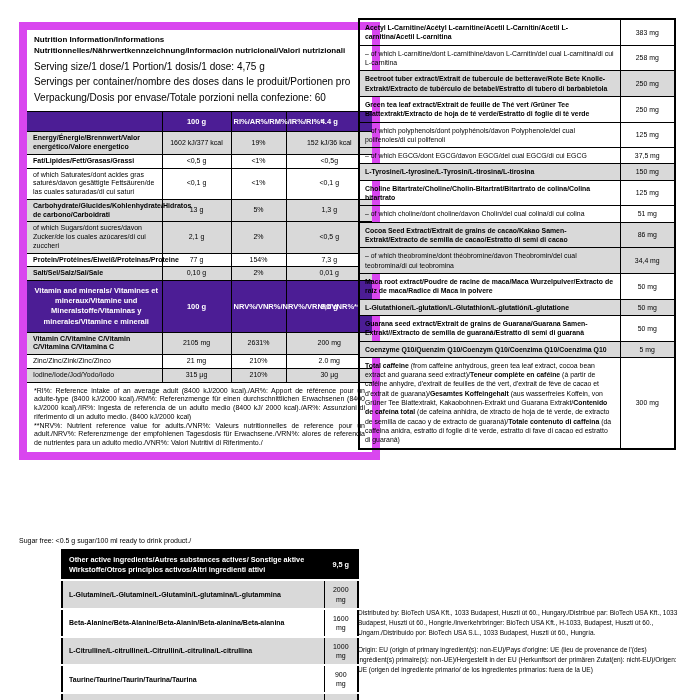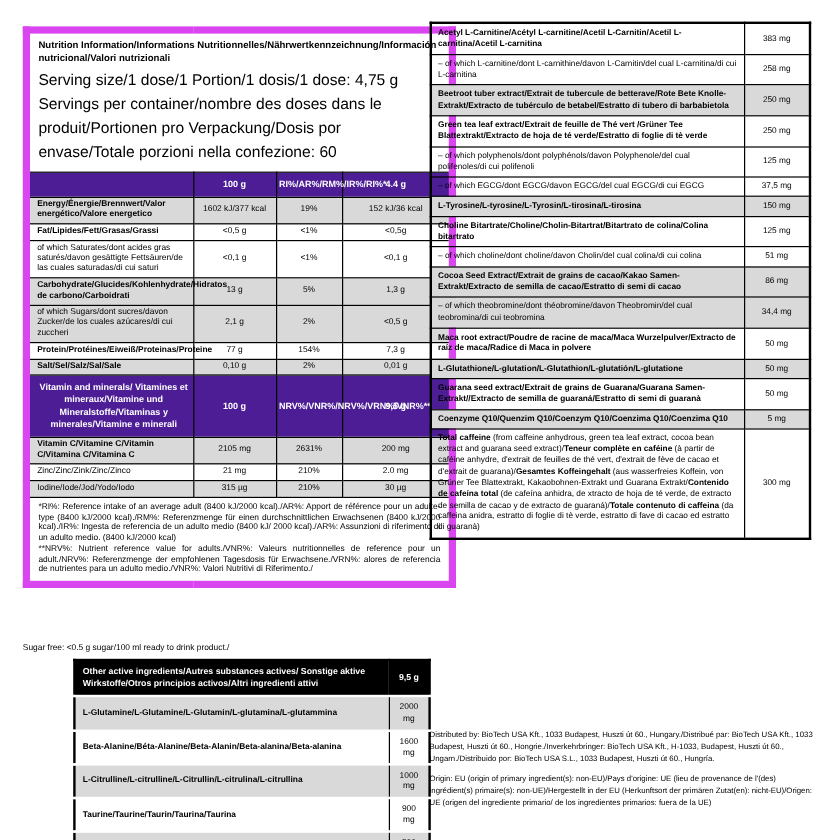--- a/index.html
+++ b/index.html
@@ -2,25 +2,25 @@
 <html><head>
 <meta charset="utf-8">
 <style>
   html,body{margin:0;padding:0;}
   body{
     width:700px;height:700px;background:#ffffff;color:#000;
     font-family:"Liberation Sans", sans-serif;position:relative;overflow:hidden;
   }
   table{border-collapse:collapse;table-layout:fixed;}
   
-  .main-table{position:absolute;left:19px;top:22px;width:361px;border:6px solid #d946ef;}
+  .main-table{position:absolute;left:19px;top:22px;width:361px;border:8px solid #d946ef;}
   .main-table td{border:1px solid #000;font-size:7px;line-height:1.25;padding:2px 3px;vertical-align:middle;}
   .title-cell{padding:5px 7px 6px 7px !important;}
   .t-title{font-weight:bold;font-size:8px;line-height:1.35;margin:0 0 2px 0;}
-  .t-line{font-size:13px;line-height:1.55;margin:0;}
+  .t-line{font-size:10px;line-height:1.55;margin:0;}
   .band td{background:#4c1d95;color:#fff;font-weight:bold;text-align:center;font-size:7.5px;padding:5px 2px;border-color:#000;}
   .band td.vlabel{text-align:center;padding-left:6px;line-height:1.35;}
   .g{background:#d9d9d9;}
   td.lab{font-weight:bold;padding-left:6px;}
   td.sub{font-weight:normal;padding-left:6px;}
   td.num{text-align:center;font-weight:normal;}
   .foot-cell{font-size:6.6px;line-height:1.5;text-align:justify;padding:4px 7px !important;}
   .foot-cell p{margin:0;}
   
   .sugar-line{position:absolute;left:19px;top:537px;font-size:7px;}

